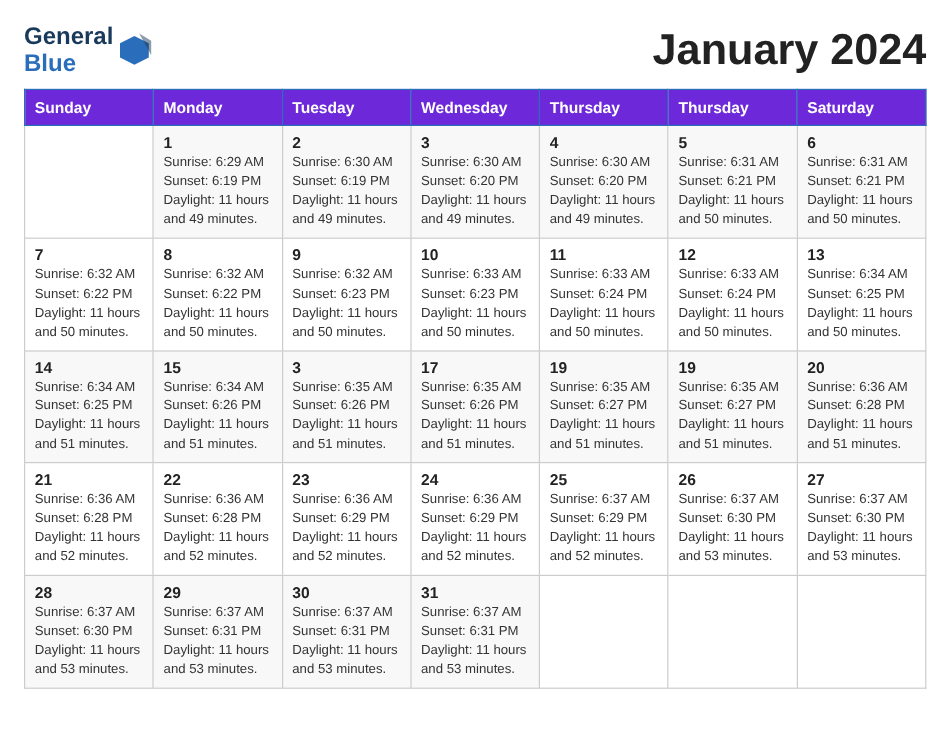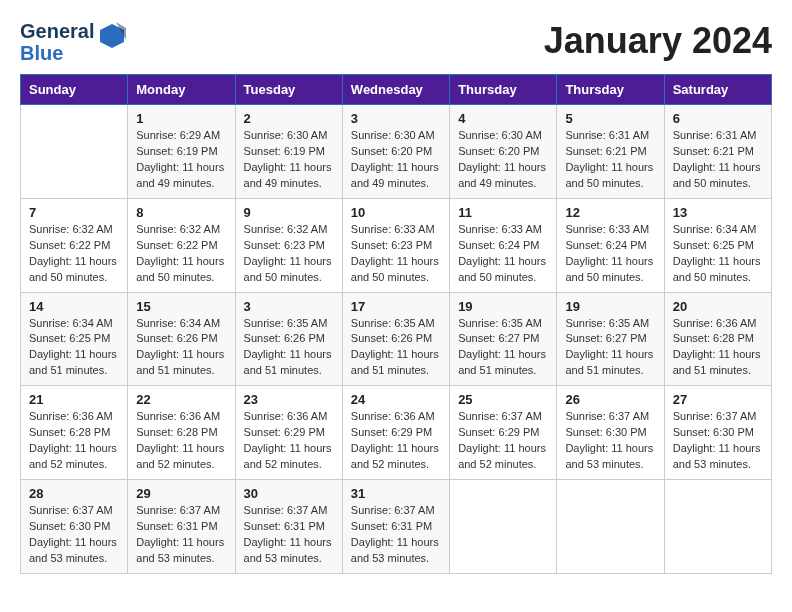--- a/index.html
+++ b/index.html
@@ -39,21 +39,21 @@
     }
     .location {
       font-size: 14px;
       color: #555;
     }
     table {
       width: 100%;
       border-collapse: collapse;
     }
     thead tr th {
-      background: #4c1d95;
+      background: #6d28d9;
       color: #fff;
       font-size: 13px;
       font-weight: bold;
       padding: 7px 8px;
       text-align: left;
       border: 1px solid #2a6ebb;
     }
     tbody tr td {
       vertical-align: top;
       padding: 6px 8px;
@@ -81,21 +81,21 @@
     .empty-cell {
       background: #fff !important;
     }
   </style>
 </head>
 <body>
 
 <div class="header">
   <div class="logo">
     <div>
-      <div style="display:flex;align-items:flex-start;gap:2px;">
+      <div style="display:flex;align-items:center;gap:2px;">
         <span class="logo-text">
           <span style="display:block;font-size:20px;font-weight:bold;color:#1a3a5c;">General</span>
           <span style="display:block;font-size:20px;font-weight:bold;color:#2a6ebb;">Blue</span>
         </span>
         <svg width="32" height="32" viewBox="0 0 32 32">
           <polygon points="16,4 28,10 28,22 16,28 4,22 4,10" fill="#2a6ebb"></polygon>
           <polygon points="20,2 30,8 30,20" fill="#1a3a5c" opacity="0.5"></polygon>
         </svg>
       </div>
     </div>

